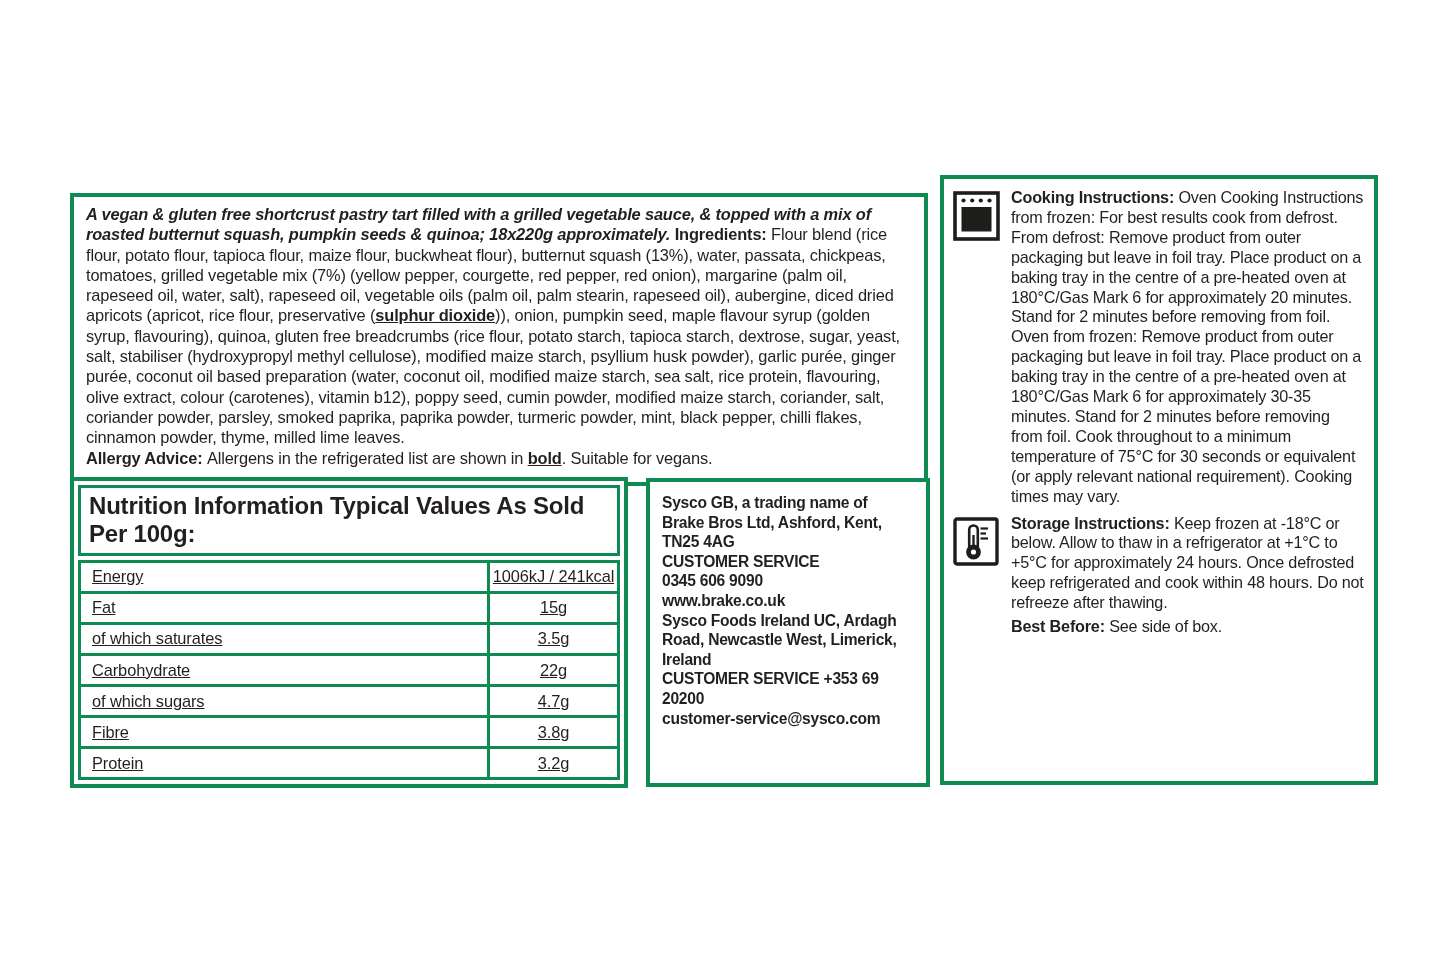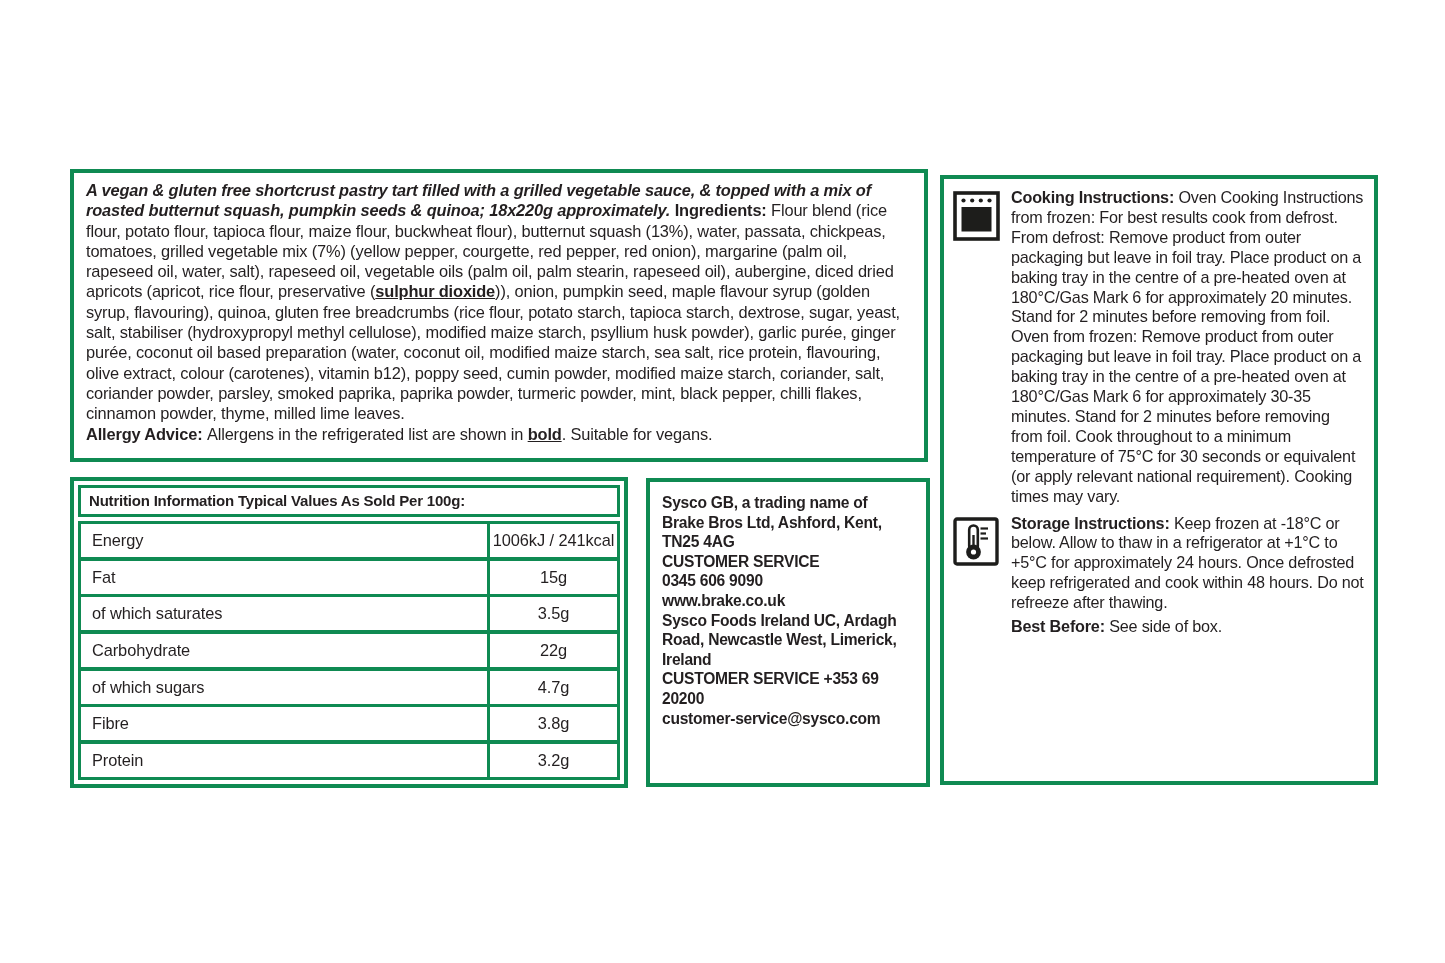--- a/index.html
+++ b/index.html
@@ -8,33 +8,33 @@
     --icon-black:#1d1d1b;
     --background:#ffffff;
   }
   *{margin:0;padding:0;box-sizing:border-box;}
   html,body{background:#fff;}
   body{font-family:"Liberation Sans", sans-serif;color:var(--text);}
   .page{position:relative;width:1445px;height:963px;background:var(--background);overflow:hidden;}
   .box{position:absolute;background:#fff;border:4px solid var(--accent-green);}
 
   
-  .ingredients-box{left:70px;top:169px;width:858px;height:293px;padding:7px 12px;overflow:hidden;}
+  .ingredients-box{left:70px;top:193px;width:858px;height:293px;padding:7px 12px;overflow:hidden;}
   .rich{font-size:16.4px;line-height:20.3px;letter-spacing:-0.15px;}
   .b{font-weight:bold;}
   .i{font-style:italic;}
   .u{text-decoration:underline;}
 
   
   .nutrition-table{left:70px;top:477px;width:558px;height:311px;padding:4px;display:flex;flex-direction:column;}
-  .nheader{border:3.5px solid var(--accent-green);font-weight:bold;font-size:15px;letter-spacing:-0.2px;
+  .nheader{border:3.5px solid var(--accent-green);font-weight:bold;font-size:24px;letter-spacing:-0.2px;
            padding:4px 8px 5px 8px;margin-bottom:4px;flex:0 0 auto;}
   .ngrid{flex:1;display:flex;flex-direction:column;border:3.5px solid var(--accent-green);
          background:var(--accent-green);gap:3.5px;}
-  .nrow{flex:1;display:flex;gap:3px;}
+  .nrow{flex:1;display:flex;gap:3px;text-decoration:underline;}
   .ncell{background:#fff;display:flex;align-items:center;font-size:16.4px;letter-spacing:-0.1px;}
   .nlabel{flex:1;padding-left:11px;}
   .nvalue{width:127px;justify-content:center;text-align:right;}
 
   
   .supplier-box{left:646px;top:478px;width:284px;height:309px;padding:11px 12px;}
   .addr{font-weight:bold;font-size:15.6px;line-height:19.6px;letter-spacing:-0.25px;white-space:pre-line;}
   .addr + .addr{}
 
   

